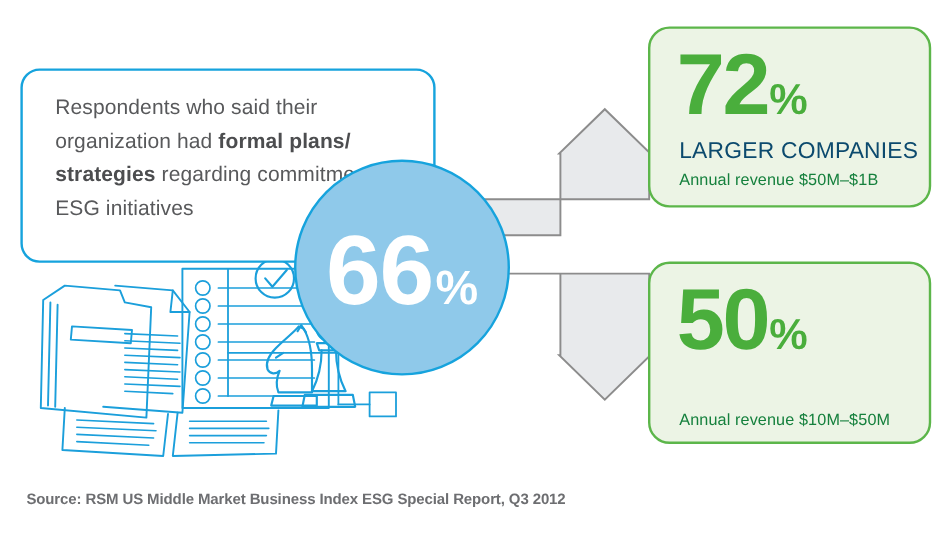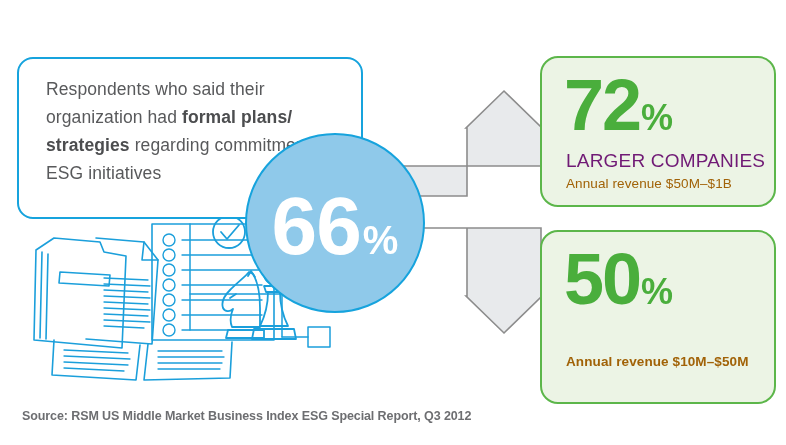--- a/index.html
+++ b/index.html
@@ -104,27 +104,26 @@
     border: 2px solid #5cb64a;
     border-radius: 18px;
     background: #ecf4e5;
     z-index: 6;
   }
   .statbox.top {
     left: 540px;
     top: 22px;
     width: 236px;
     height: 151px;
-    margin-top: 34px;
   }
   .statbox.bottom {
     left: 540px;
-    top: 230px;
+    top: 218px;
     width: 236px;
-    height: 174px;
+    height: 152px;
   }
   .stat-figure {
     position: absolute;
     left: 22px;
     top: 6px;
     display: flex;
     align-items: baseline;
   }
   .stat-num {
     font-size: 72px;
@@ -138,35 +137,35 @@
     font-weight: bold;
     color: #4aae3c;
     line-height: 1;
     margin-left: 1px;
   }
   .stat-label {
     position: absolute;
     left: 24px;
     top: 92px;
     font-size: 19px;
-    color: #701a75;
+    color: #0c4a6e;
     letter-spacing: 0.2px;
     white-space: nowrap;
   }
   .statbox.bottom .stat-label { top: 96px; }
   .stat-sub {
     position: absolute;
     left: 24px;
     top: 118px;
     font-size: 13.5px;
-    color: #a16207;
+    color: #15803d;
     letter-spacing: 0.1px;
     white-space: nowrap;
   }
-  .statbox.bottom .stat-sub { top: 122px; font-weight: bold; }
+  .statbox.bottom .stat-sub { top: 122px; }
 
   
   .illustration {
     position: absolute;
     left: 24px;
     top: 212px;
     width: 320px;
     height: 170px;
     z-index: 4;
   }

